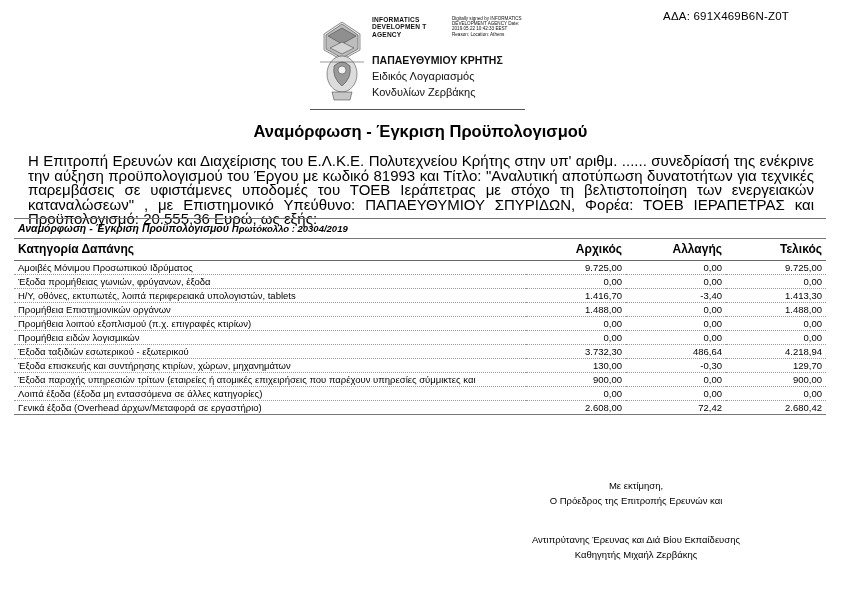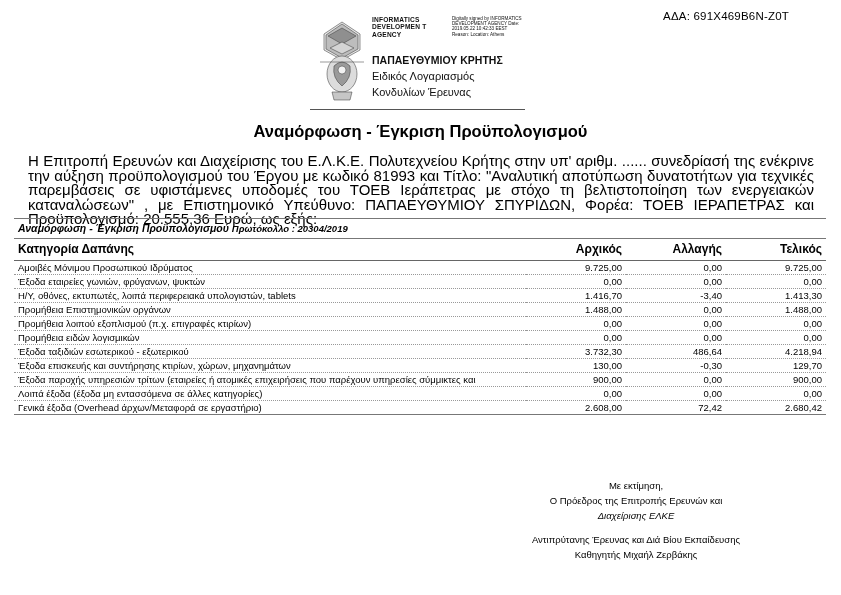--- a/index.html
+++ b/index.html
@@ -206,21 +206,21 @@
           </g>
           <g stroke="#555" stroke-width="0.6" fill="none">
             <path d="M6 44 L50 44"></path>
           </g>
         </svg>
       </div>
       <div class="idea-txt">INFORMATICS DEVELOPMEN T AGENCY</div>
       <div class="idea-txt-en">Digitally signed by INFORMATICS DEVELOPMENT AGENCY Date: 2019.05.22 10:42:33 EEST Reason: Location: Athens</div>
       <div class="poly-line poly-1">ΠΑΠΑΕΥΘΥΜΙΟΥ ΚΡΗΤΗΣ</div>
       <div class="poly-line poly-2">Ειδικός Λογαριασμός</div>
-      <div class="poly-line poly-3">Κονδυλίων Έρευνας</div>
+      <div class="poly-line poly-3">Κονδυλίων Ζερβάκης</div>
     </div>
   </div>
 
   <div class="doc-title">Αναμόρφωση - Έγκριση Προϋπολογισμού</div>
 
   <div class="intro">Η Επιτροπή Ερευνών και Διαχείρισης του Ε.Λ.Κ.Ε. Πολυτεχνείου Κρήτης στην υπ' αριθμ. ...... συνεδρίασή της ενέκρινε την αύξηση προϋπολογισμού του Έργου με κωδικό 81993 και Τίτλο: "Αναλυτική αποτύπωση δυνατοτήτων για τεχνικές παρεμβάσεις σε υφιστάμενες υποδομές του ΤΟΕΒ Ιεράπετρας με στόχο τη βελτιστοποίηση των ενεργειακών καταναλώσεων" , με Επιστημονικό Υπεύθυνο: ΠΑΠΑΕΥΘΥΜΙΟΥ ΣΠΥΡΙΔΩΝ, Φορέα: ΤΟΕΒ ΙΕΡΑΠΕΤΡΑΣ και Προϋπολογισμό: 20.555,36 Ευρώ, ως εξής:</div>
 
   <div class="table-wrap">
     <div class="tbl-header">
       <span class="h-em">Αναμόρφωση  -  Έγκριση Προϋπολογισμού</span>
@@ -236,21 +236,21 @@
         </tr>
       </thead>
       <tbody id="budget-rows">
           <tr>
             <td class="col-label">Αμοιβές Μόνιμου Προσωπικού Ιδρύματος</td>
             <td class="num">9.725,00</td>
             <td class="num">0,00</td>
             <td class="num">9.725,00</td>
           </tr>
           <tr>
-            <td class="col-label">Έξοδα εταιρείες γωνιών, φρύγανων, ψυκτών</td>
+            <td class="col-label">Έξοδα προμήθειας γωνιών, φρύγανων, έξοδα</td>
             <td class="num">0,00</td>
             <td class="num">0,00</td>
             <td class="num">0,00</td>
           </tr>
           <tr>
             <td class="col-label">Η/Υ, οθόνες, εκτυπωτές, λοιπά περιφερειακά υπολογιστών, tablets</td>
             <td class="num">1.416,70</td>
             <td class="num">-3,40</td>
             <td class="num">1.413,30</td>
           </tr>
@@ -302,20 +302,19 @@
             <td class="num">72,42</td>
             <td class="num">2.680,42</td>
           </tr>
         </tbody>
     </table>
   </div>
 
   <div class="sign">
     <div>Με εκτίμηση,</div>
     <div>Ο Πρόεδρος της Επιτροπής Ερευνών και</div>
-    <div class="it">Διαχείρισης ΕΛΚΕ</div>
   </div>
   <div class="sign-name">
     <div>Αντιπρύτανης Έρευνας και Διά Βίου Εκπαίδευσης</div>
     <div>Καθηγητής Μιχαήλ Ζερβάκης</div>
   </div>
 
 </div>
 
 </body></html>

